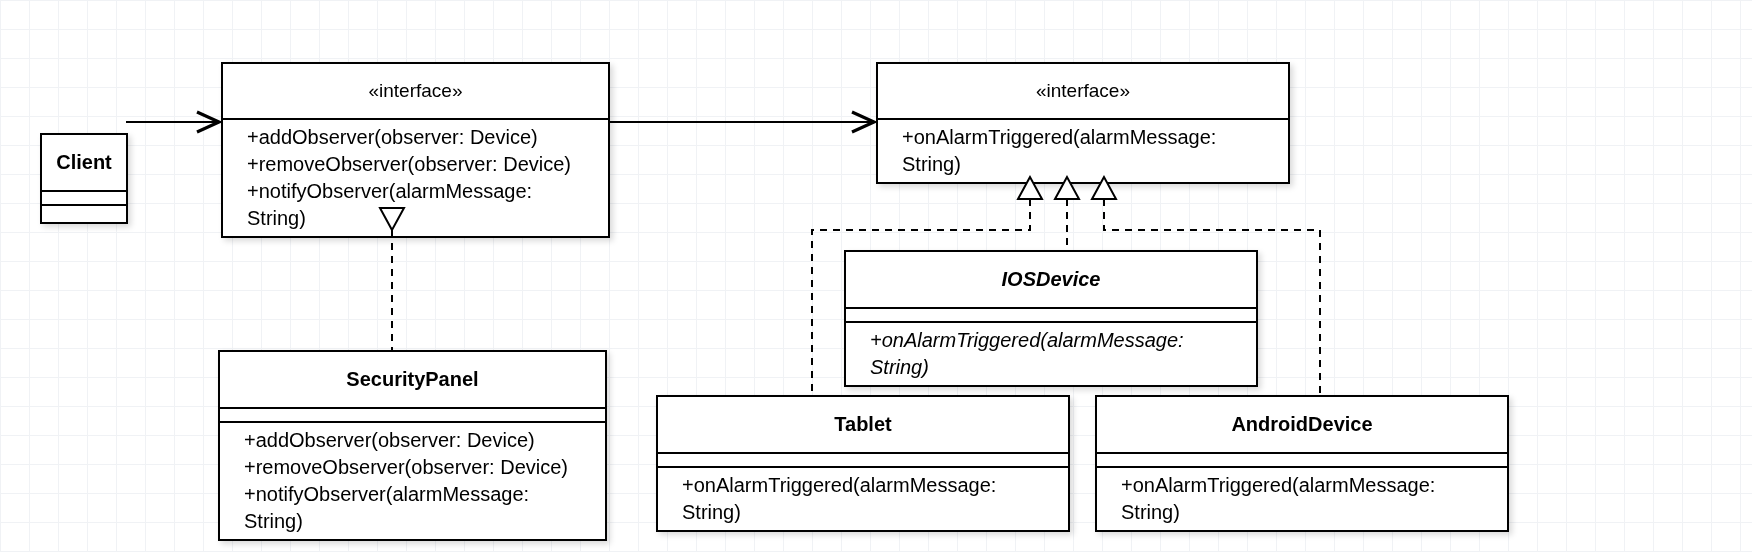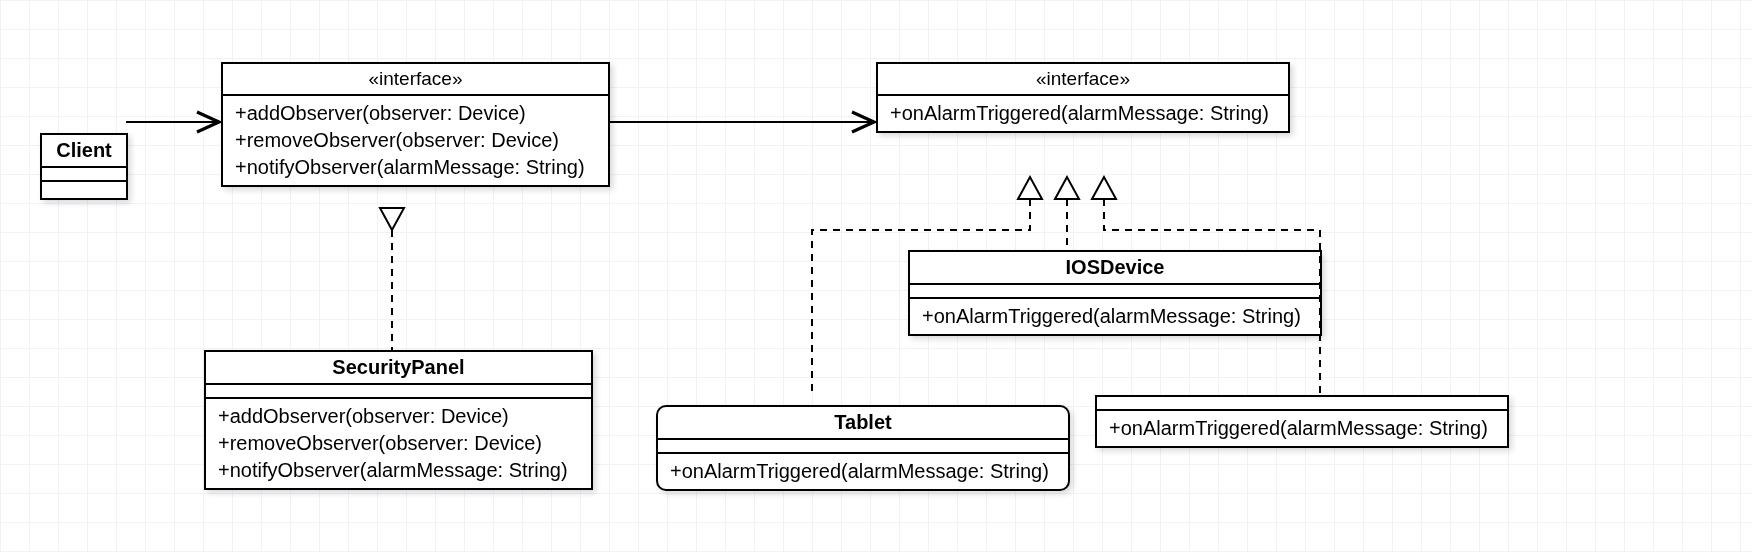--- a/index.html
+++ b/index.html
@@ -17,39 +17,39 @@
   }
   .class-box {
     position: absolute;
     background: #fff;
     border: 2px solid #000;
     box-shadow: 3px 3px 6px rgba(0,0,0,0.15);
   }
   .class-box .title-row {
     border-bottom: 2px solid #000;
     text-align: center;
-    padding: 4px 10px;
+    padding: 16px 10px;
   }
   .class-box .title-row .stereo {
     font-size: 19px;
   }
   .class-box .title-row .cname {
     font-weight: bold;
     font-size: 20px;
   }
   .class-box .attr-row {
     border-bottom: 2px solid #000;
     min-height: 8px;
     text-align: left;
     padding: 2px 10px;
     font-size: 20px;
   }
   .class-box .op-row {
     text-align: left;
-    padding: 4px 12px;
+    padding: 4px 24px;
     font-size: 20px;
     line-height: 1.35;
   }
   svg.edges {
     position: absolute;
     top: 0; left: 0;
     width: 1752px;
     height: 552px;
     pointer-events: none;
   }
@@ -78,53 +78,56 @@
 
 <div class="class-box" style="left:876px; top:62px; width:410px;">
   <div class="title-row">
     <div class="stereo">«interface»</div>
   </div>
   <div class="op-row">
     <div>+onAlarmTriggered(alarmMessage: String)</div>
   </div>
 </div>
 
-<div class="class-box" style="left:204px; top:350px; width:385px;">
+<div class="class-box" style="left:218px; top:350px; width:385px;">
   <div class="title-row">
     <div class="cname">SecurityPanel</div>
   </div>
   <div class="attr-row"></div>
   <div class="op-row">
     <div>+addObserver(observer: Device)</div>
     <div>+removeObserver(observer: Device)</div>
     <div>+notifyObserver(alarmMessage: String)</div>
   </div>
 </div>
 
-<div class="class-box" style="left:908px; top:250px; width:410px;">
+<div class="class-box" style="left:844px; top:250px; width:410px;font-style:italic;">
   <div class="title-row">
     <div class="cname">IOSDevice</div>
   </div>
   <div class="attr-row"></div>
   <div class="op-row">
     <div>+onAlarmTriggered(alarmMessage: String)</div>
   </div>
 </div>
 
-<div class="class-box" style="left:656px; top:405px; width:410px;border-radius:10px;">
+<div class="class-box" style="left:656px; top:395px; width:410px;">
   <div class="title-row">
     <div class="cname">Tablet</div>
   </div>
   <div class="attr-row"></div>
   <div class="op-row">
     <div>+onAlarmTriggered(alarmMessage: String)</div>
   </div>
 </div>
 
 <div class="class-box" style="left:1095px; top:395px; width:410px;">
+  <div class="title-row">
+    <div class="cname">AndroidDevice</div>
+  </div>
   <div class="attr-row"></div>
   <div class="op-row">
     <div>+onAlarmTriggered(alarmMessage: String)</div>
   </div>
 </div>
 
 <svg class="edges">
   <defs>
     <marker id="arrow-open" markerWidth="14" markerHeight="14" refX="12" refY="6" orient="auto">
       <path d="M1,1 L12,6 L1,11" fill="none" stroke="#000" stroke-width="1.6"></path>

